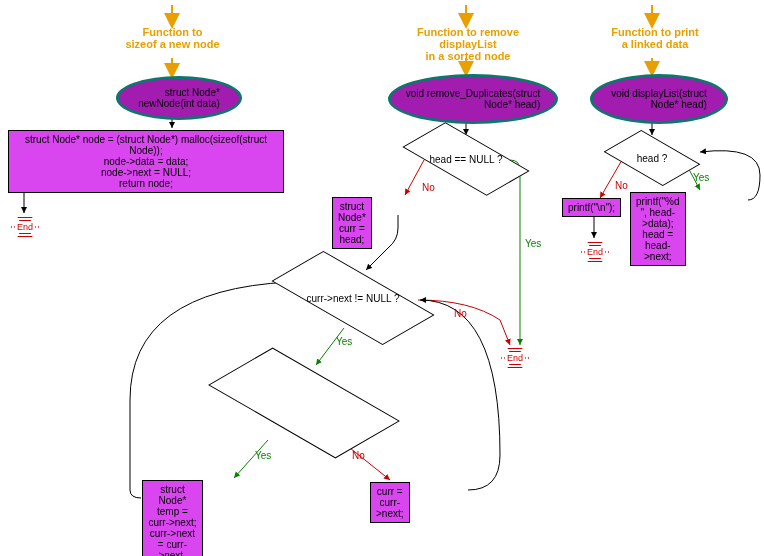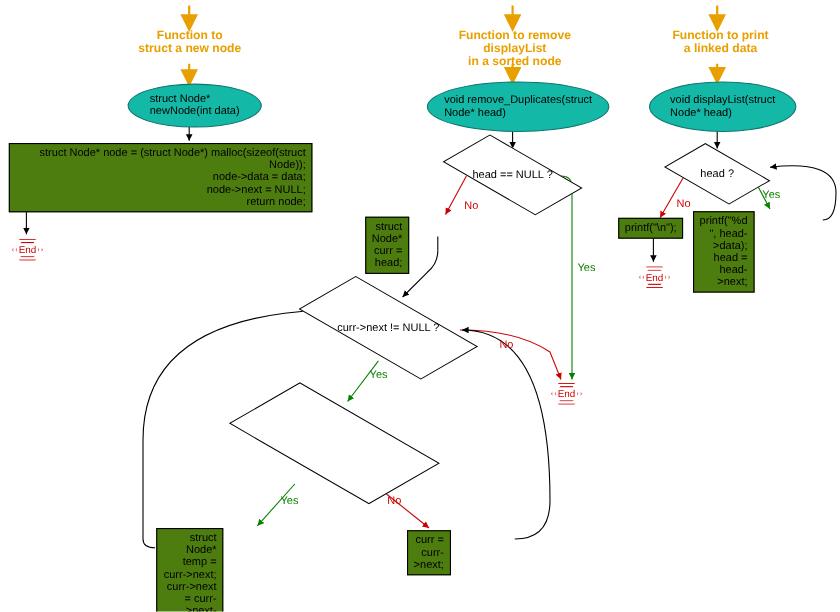--- a/index.html
+++ b/index.html
@@ -17,38 +17,38 @@
     position: absolute;
   }
   .title {
     color: #e8a000;
     font-weight: bold;
     text-align: center;
     font-size: 11px;
     white-space: pre-line;
   }
   .func-ellipse {
-    border: 1px solid #0f766e;
+    border: 3px solid #0f766e;
     border-radius: 50%;
-    background: #14b8a6;
+    background: #a21caf;
     display: flex;
     align-items: center;
     justify-content: center;
-    text-align: left;
+    text-align: right;
     font-size: 10px;
     padding: 2px 4px;
     white-space: pre-line;
   }
   .code-box {
     border: 1px solid #000;
-    background: #4d7c0f;
+    background: #d946ef;
     padding: 3px 5px;
     font-size: 10px;
     white-space: pre-line;
-    text-align: right;
+    text-align: center;
   }
   .end-box {
     position: relative;
     width: 30px;
     height: 24px;
     display: flex;
     align-items: center;
     justify-content: center;
   }
   .end-box .label {
@@ -167,21 +167,21 @@
 
   <line x1="684" y1="160" x2="700" y2="190" stroke="#0a8000" marker-end="url(#ah-green)"></line>
 
   <path d="M748 200 Q760 200 760 175 Q760 145 700 152" fill="none" stroke="#000" marker-end="url(#ah-black)"></path>
 
   <line x1="594" y1="215" x2="594" y2="238" stroke="#000" marker-end="url(#ah-black)"></line>
 </svg>
 
 <div class="flowchart" style="left:0; top:0;">
   <div class="title" style="position:absolute; left:110px; top:26px; width:125px;">Function to
-struct a new node</div>
+sizeof a new node</div>
   <div class="func-ellipse" style="position:absolute; left:116px; top:76px; width:112px; height:34px;">struct Node*
 newNode(int data)</div>
   <div class="code-box" style="position:absolute; left:8px; top:130px; width:264px;">struct Node* node = (struct Node*) malloc(sizeof(struct Node));
 node-&gt;data = data;
 node-&gt;next = NULL;
 return node;</div>
   <div class="end-box" style="position:absolute; left:10px; top:215px;">
     <div class="octa"></div>
       <div class="octa-inner"></div>
       <div class="label">End</div>

